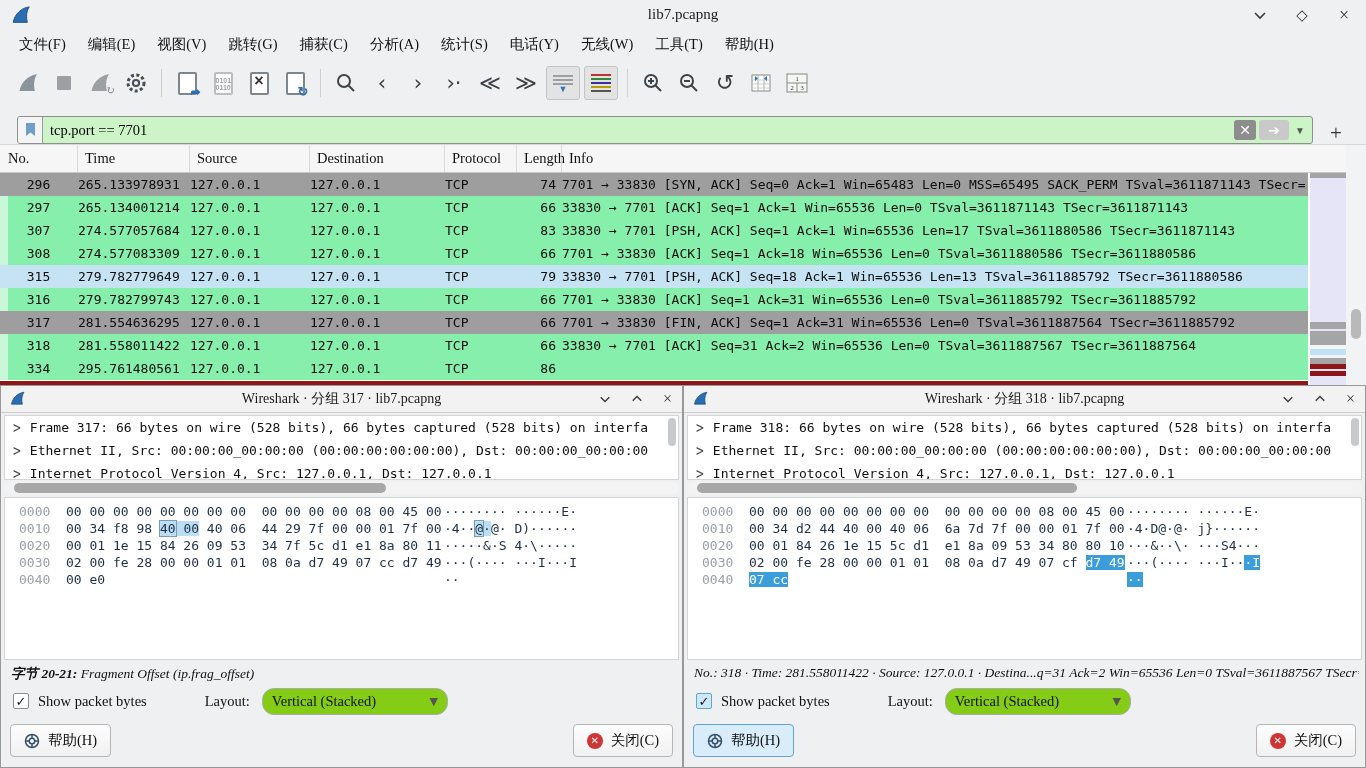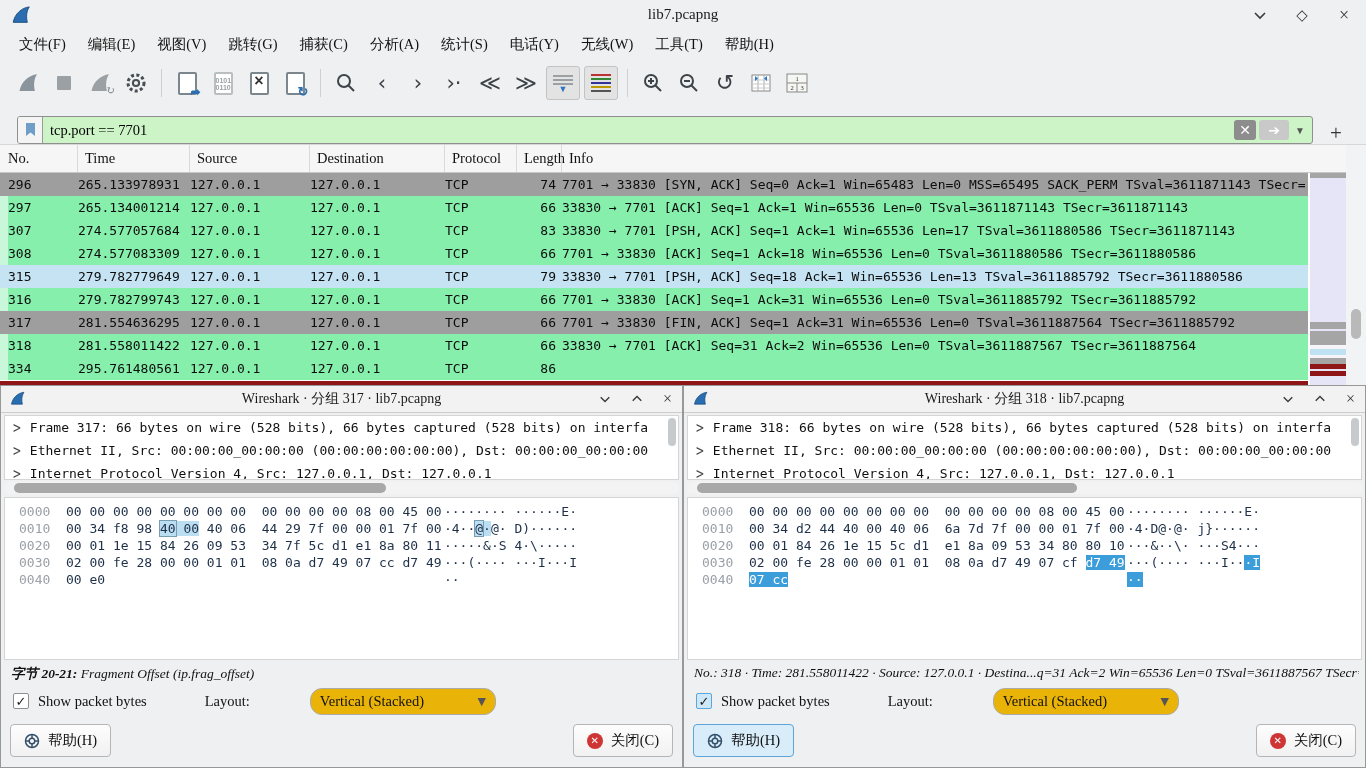--- a/index.html
+++ b/index.html
@@ -52,21 +52,21 @@
   #plheader{height:28px;display:flex;align-items:center;background:#f6f6f6;border-bottom:1px solid #c6c6c6;font-size:14.5px;color:#111;box-sizing:border-box;}
   .hcell{border-right:1px solid #dadada;padding-left:7px;height:100%;display:flex;align-items:center;box-sizing:border-box;}
   #plrows{position:absolute;left:0;top:28px;width:1308px;height:208px;overflow:hidden;}
   .prow{height:23px;display:flex;align-items:center;font-family:"DejaVu Sans Mono","Liberation Mono",monospace;font-size:13px;color:#0d0d0d;white-space:nowrap;}
   .prow.normal{background:#86efac;}
   .prow.blue{background:#c5e3f3;}
   .prow.gray{background:#9e9e9e;}
   .prow .gut{width:8px;align-self:stretch;}
   .prow.normal .gut{background:rgba(255,255,255,.55);}
   .cell{overflow:hidden;}
-  .c-no{width:70px;text-align:left;padding-right:9px;box-sizing:border-box;}
+  .c-no{width:70px;text-align:center;padding-right:9px;box-sizing:border-box;}
   .c-time{width:112px;}
   .c-src{width:120px;}
   .c-dst{width:135px;}
   .c-proto{width:72px;}
   .c-len{width:45px;text-align:right;padding-right:6px;box-sizing:border-box;}
   .c-info{flex:1;}
   #redstrip{position:absolute;left:0;top:236px;width:1308px;height:5px;background:#8f1616;}
   #minimap{position:absolute;left:1310px;top:28px;width:36px;height:212px;overflow:hidden;background:#e6e5f7;}
   #minimap div{width:100%;}
   #vscroll{position:absolute;left:1346px;top:0;width:20px;height:241px;background:#f2f3f4;}
@@ -91,21 +91,21 @@
   .hx{display:inline-block;width:378px;}
   .hl{background:#bcdef2;}
   .hlb{background:#bcdef2;outline:1px solid #7a9cb2;}
   .selb{background:#3c9ddb;color:#fff;}
   .dstatus{position:absolute;top:279px;left:10px;right:6px;font-size:13.5px;font-style:italic;color:#101010;white-space:nowrap;overflow:hidden;}
   .dstatus b{font-style:italic;}
   .dctrl{position:absolute;top:299px;left:12px;right:10px;height:32px;display:flex;align-items:center;font-size:14.5px;}
   .cb{width:16px;height:16px;background:#fff;border:1px solid #8f8f8f;border-radius:2px;margin-right:9px;display:flex;align-items:center;justify-content:center;font-size:13px;font-weight:bold;color:#222;font-family:"DejaVu Sans",sans-serif;box-sizing:border-box;}
   .cb.focus{background:#cfe8f8;border-color:#5aa7dd;}
   .lay-label{margin-left:58px;margin-right:12px;}
-  .combo{width:186px;height:27px;background:#eab308;border:1px solid #ababab;border-radius:12px;display:flex;align-items:center;padding-left:9px;box-sizing:border-box;justify-content:space-between;margin-left:48px;}
+  .combo{width:186px;height:27px;background:#84cc16;border:1px solid #ababab;border-radius:12px;display:flex;align-items:center;padding-left:9px;box-sizing:border-box;justify-content:space-between;}
   .combo .chev{margin-right:9px;color:#555;font-family:"DejaVu Sans",sans-serif;font-size:11px;}
   .btn{position:absolute;bottom:10px;height:33px;padding:0 13px;display:inline-flex;align-items:center;gap:8px;background:linear-gradient(#fdfdfd,#f1f1f1);border:1px solid #b5b5b5;border-radius:4px;font-size:14.5px;font-family:"Liberation Serif","DejaVu Serif",serif;color:#111;box-sizing:border-box;}
   .btn.help{left:9px;}
   .btn.close{right:9px;}
   .btn.focusbtn{background:#d8ecfa;border-color:#5da4d8;}
   .xcirc{width:16px;height:16px;border-radius:50%;background:#d03535;color:#fff;display:flex;align-items:center;justify-content:center;font-size:10px;font-family:"DejaVu Sans",sans-serif;font-weight:bold;}
 </style>
 </head>
 <body>
 

